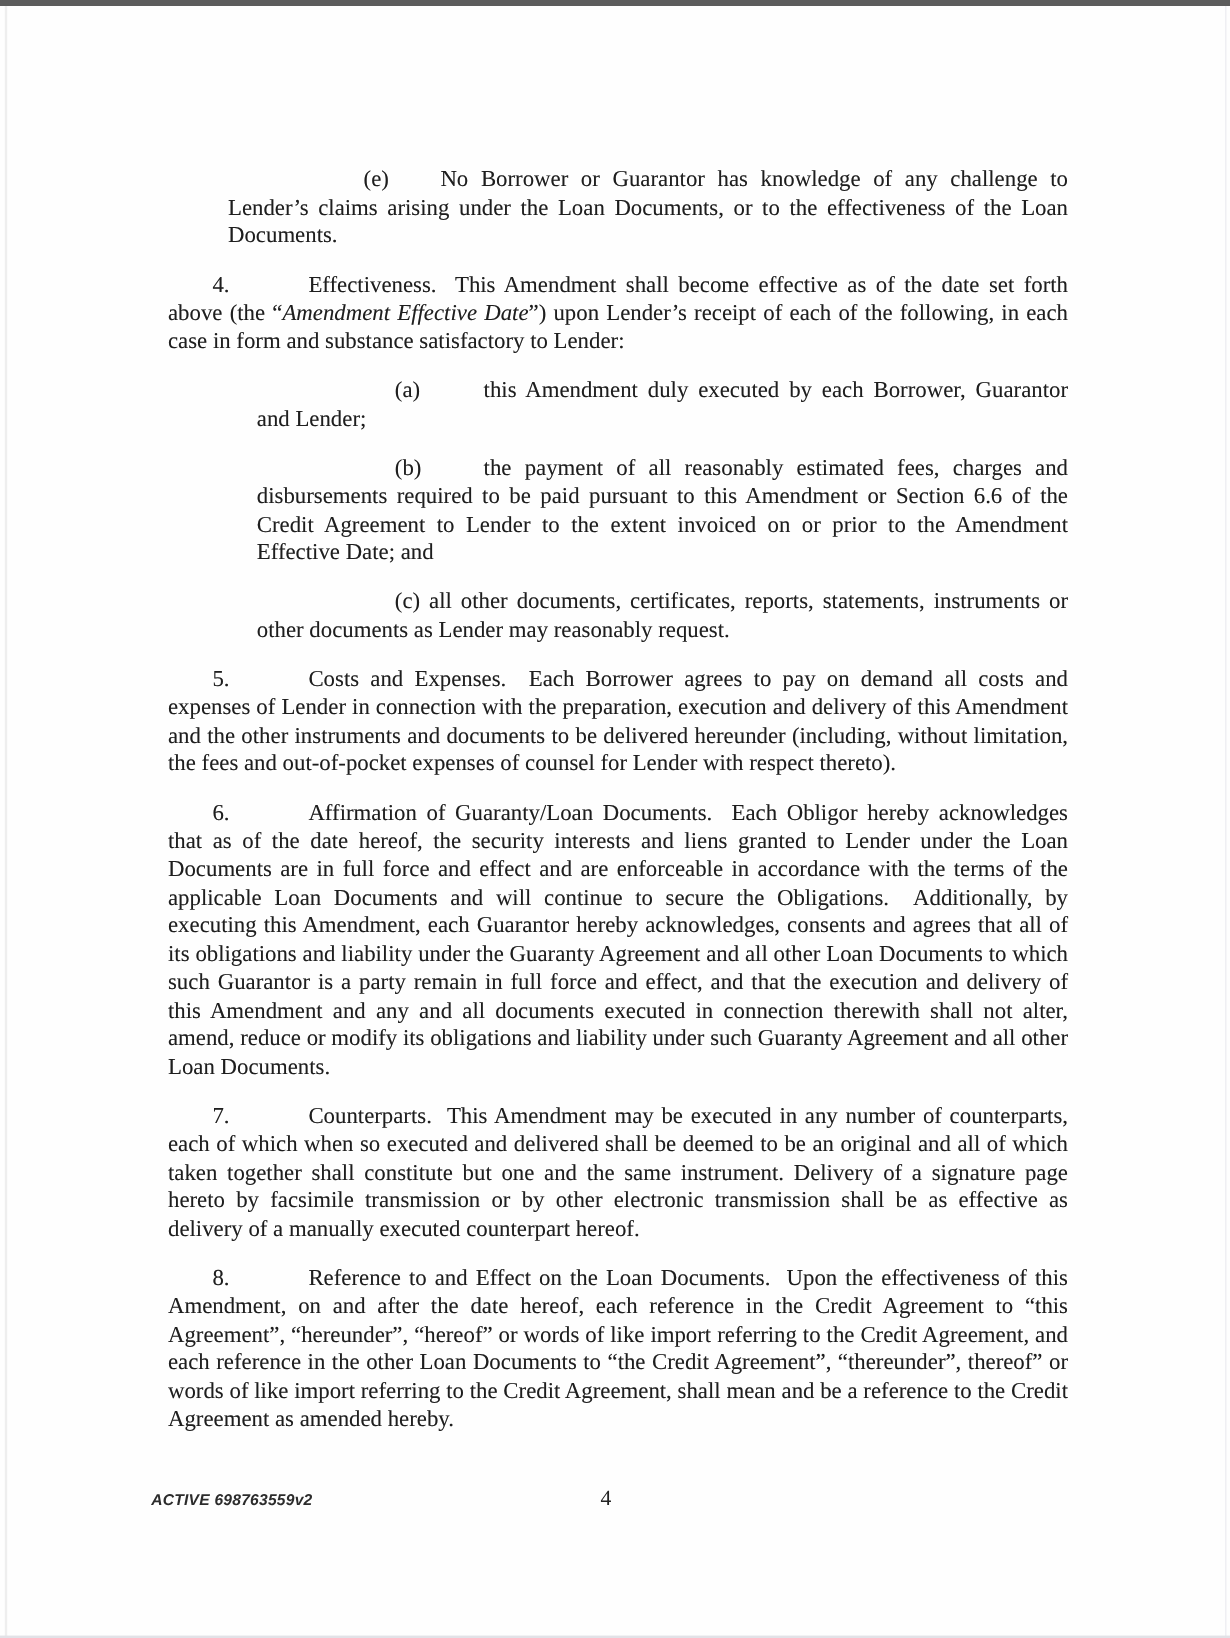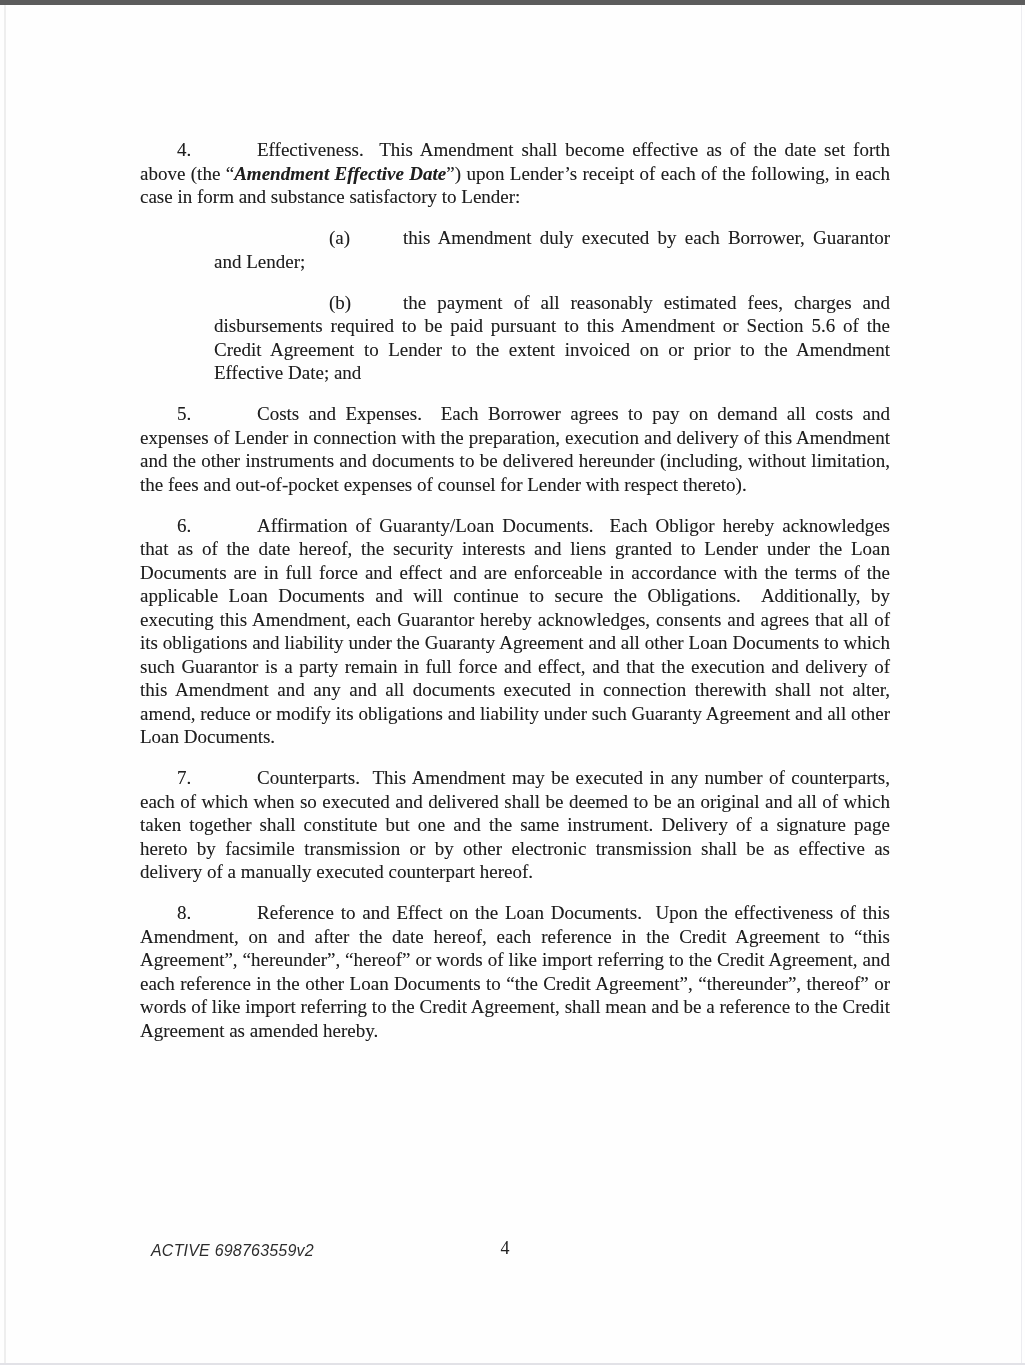--- a/index.html
+++ b/index.html
@@ -39,53 +39,55 @@
   }
   .doc p { margin: 0 0 17.5px 0; }
   p.body-para { text-indent: 37px; }
   p.sub-para  { margin-left: 74px; text-indent: 115px; }
   p.sub-para-e { margin-left: 50px; text-indent: 113px; }
   .num { display: inline-block; text-indent: 0; }
   .num-main { width: 80px; }
   .num-sub  { width: 74px; }
   .num-e    { width: 64px; }
   .u  { text-underline-offset: 3px; text-decoration-thickness: 1.5px; }
-  .bi { font-weight: bold; font-style: italic; }
+  .bi { font-weight: normal; font-style: italic; }
   .doc-id {
-    position: absolute; left: 151px; top: 1242px;
+    position: absolute; left: 126px; top: 1242px;
     font-family: "Liberation Sans", sans-serif;
-    font-style: italic; font-weight: normal;
-    font-size: 16px; color: #2c2c2c;
+    font-style: italic; font-weight: bold;
+    font-size: 13px; color: #2c2c2c;
     letter-spacing: 0.2px;
   }
   .page-num {
     position: absolute; left: 0; width: 1010px; top: 1238px;
     text-align: center;
     font-family: "Liberation Serif", serif;
     font-size: 18px; color: #222222;
   }
 </style>
 </head>
 <body>
 
 <div class="page">
   <div class="scan-bar-top"></div>
   <div class="scan-line-left"></div>
   <div class="scan-line-right"></div>
   <div class="scan-line-bottom"></div>
 
   <main class="doc">
 
+    <p class="sub-para-e"><span class="num num-e">(e)</span><span>No Borrower or Guarantor has knowledge of any challenge to Lender’s claims arising under the Loan Documents, or to the effectiveness of the Loan Documents.</span></p>
 
     <p class="body-para"><span class="num num-main">4.</span><span class="u">Effectiveness</span><span>.&nbsp; This Amendment shall become effective as of the date set forth above (the “</span><span class="bi">Amendment Effective Date</span><span>”) upon Lender’s receipt of each of the following, in each case in form and substance satisfactory to Lender:</span></p>
 
     <p class="sub-para"><span class="num num-sub">(a)</span><span>this Amendment duly executed by each Borrower, Guarantor and Lender;</span></p>
 
-    <p class="sub-para"><span class="num num-sub">(b)</span><span>the payment of all reasonably estimated fees, charges and disbursements required to be paid pursuant to this Amendment or </span><span class="u">Section 5.6</span><span> of the Credit Agreement to Lender to the extent invoiced on or prior to the Amendment Effective Date; and</span></p>
+    <p class="sub-para"><span class="num num-sub">(b)</span><span>the payment of all reasonably estimated fees, charges and disbursements required to be paid pursuant to this Amendment or </span><span class="u">Section 6.6</span><span> of the Credit Agreement to Lender to the extent invoiced on or prior to the Amendment Effective Date; and</span></p>
 
+    <p class="sub-para"><span>(c) all other documents, certificates, reports, statements, instruments or other documents as Lender may reasonably request.</span></p>
 
     <p class="body-para"><span class="num num-main">5.</span><span class="u">Costs and Expenses</span><span>.&nbsp; Each Borrower agrees to pay on demand all costs and expenses of Lender in connection with the preparation, execution and delivery of this Amendment and the other instruments and documents to be delivered hereunder (including, without limitation, the fees and out-of-pocket expenses of counsel for Lender with respect thereto).</span></p>
 
     <p class="body-para"><span class="num num-main">6.</span><span class="u">Affirmation of Guaranty/Loan Documents</span><span>.&nbsp; Each Obligor hereby acknowledges that as of the date hereof, the security interests and liens granted to Lender under the Loan Documents are in full force and effect and are enforceable in accordance with the terms of the applicable Loan Documents and will continue to secure the Obligations.&nbsp; Additionally, by executing this Amendment, each Guarantor hereby acknowledges, consents and agrees that all of its obligations and liability under the Guaranty Agreement and all other Loan Documents to which such Guarantor is a party remain in full force and effect, and that the execution and delivery of this Amendment and any and all documents executed in connection therewith shall not alter, amend, reduce or modify its obligations and liability under such Guaranty Agreement and all other Loan Documents.</span></p>
 
     <p class="body-para"><span class="num num-main">7.</span><span class="u">Counterparts</span><span>.&nbsp; This Amendment may be executed in any number of counterparts, each of which when so executed and delivered shall be deemed to be an original and all of which taken together shall constitute but one and the same instrument. Delivery of a signature page hereto by facsimile transmission or by other electronic transmission shall be as effective as delivery of a manually executed counterpart hereof.</span></p>
 
     <p class="body-para"><span class="num num-main">8.</span><span class="u">Reference to and Effect on the Loan Documents</span><span>.&nbsp; Upon the effectiveness of this Amendment, on and after the date hereof, each reference in the Credit Agreement to “this Agreement”, “hereunder”, “hereof” or words of like import referring to the Credit Agreement, and each reference in the other Loan Documents to “the Credit Agreement”, “thereunder”, thereof” or words of like import referring to the Credit Agreement, shall mean and be a reference to the Credit Agreement as amended hereby.</span></p>
 
   </main>

